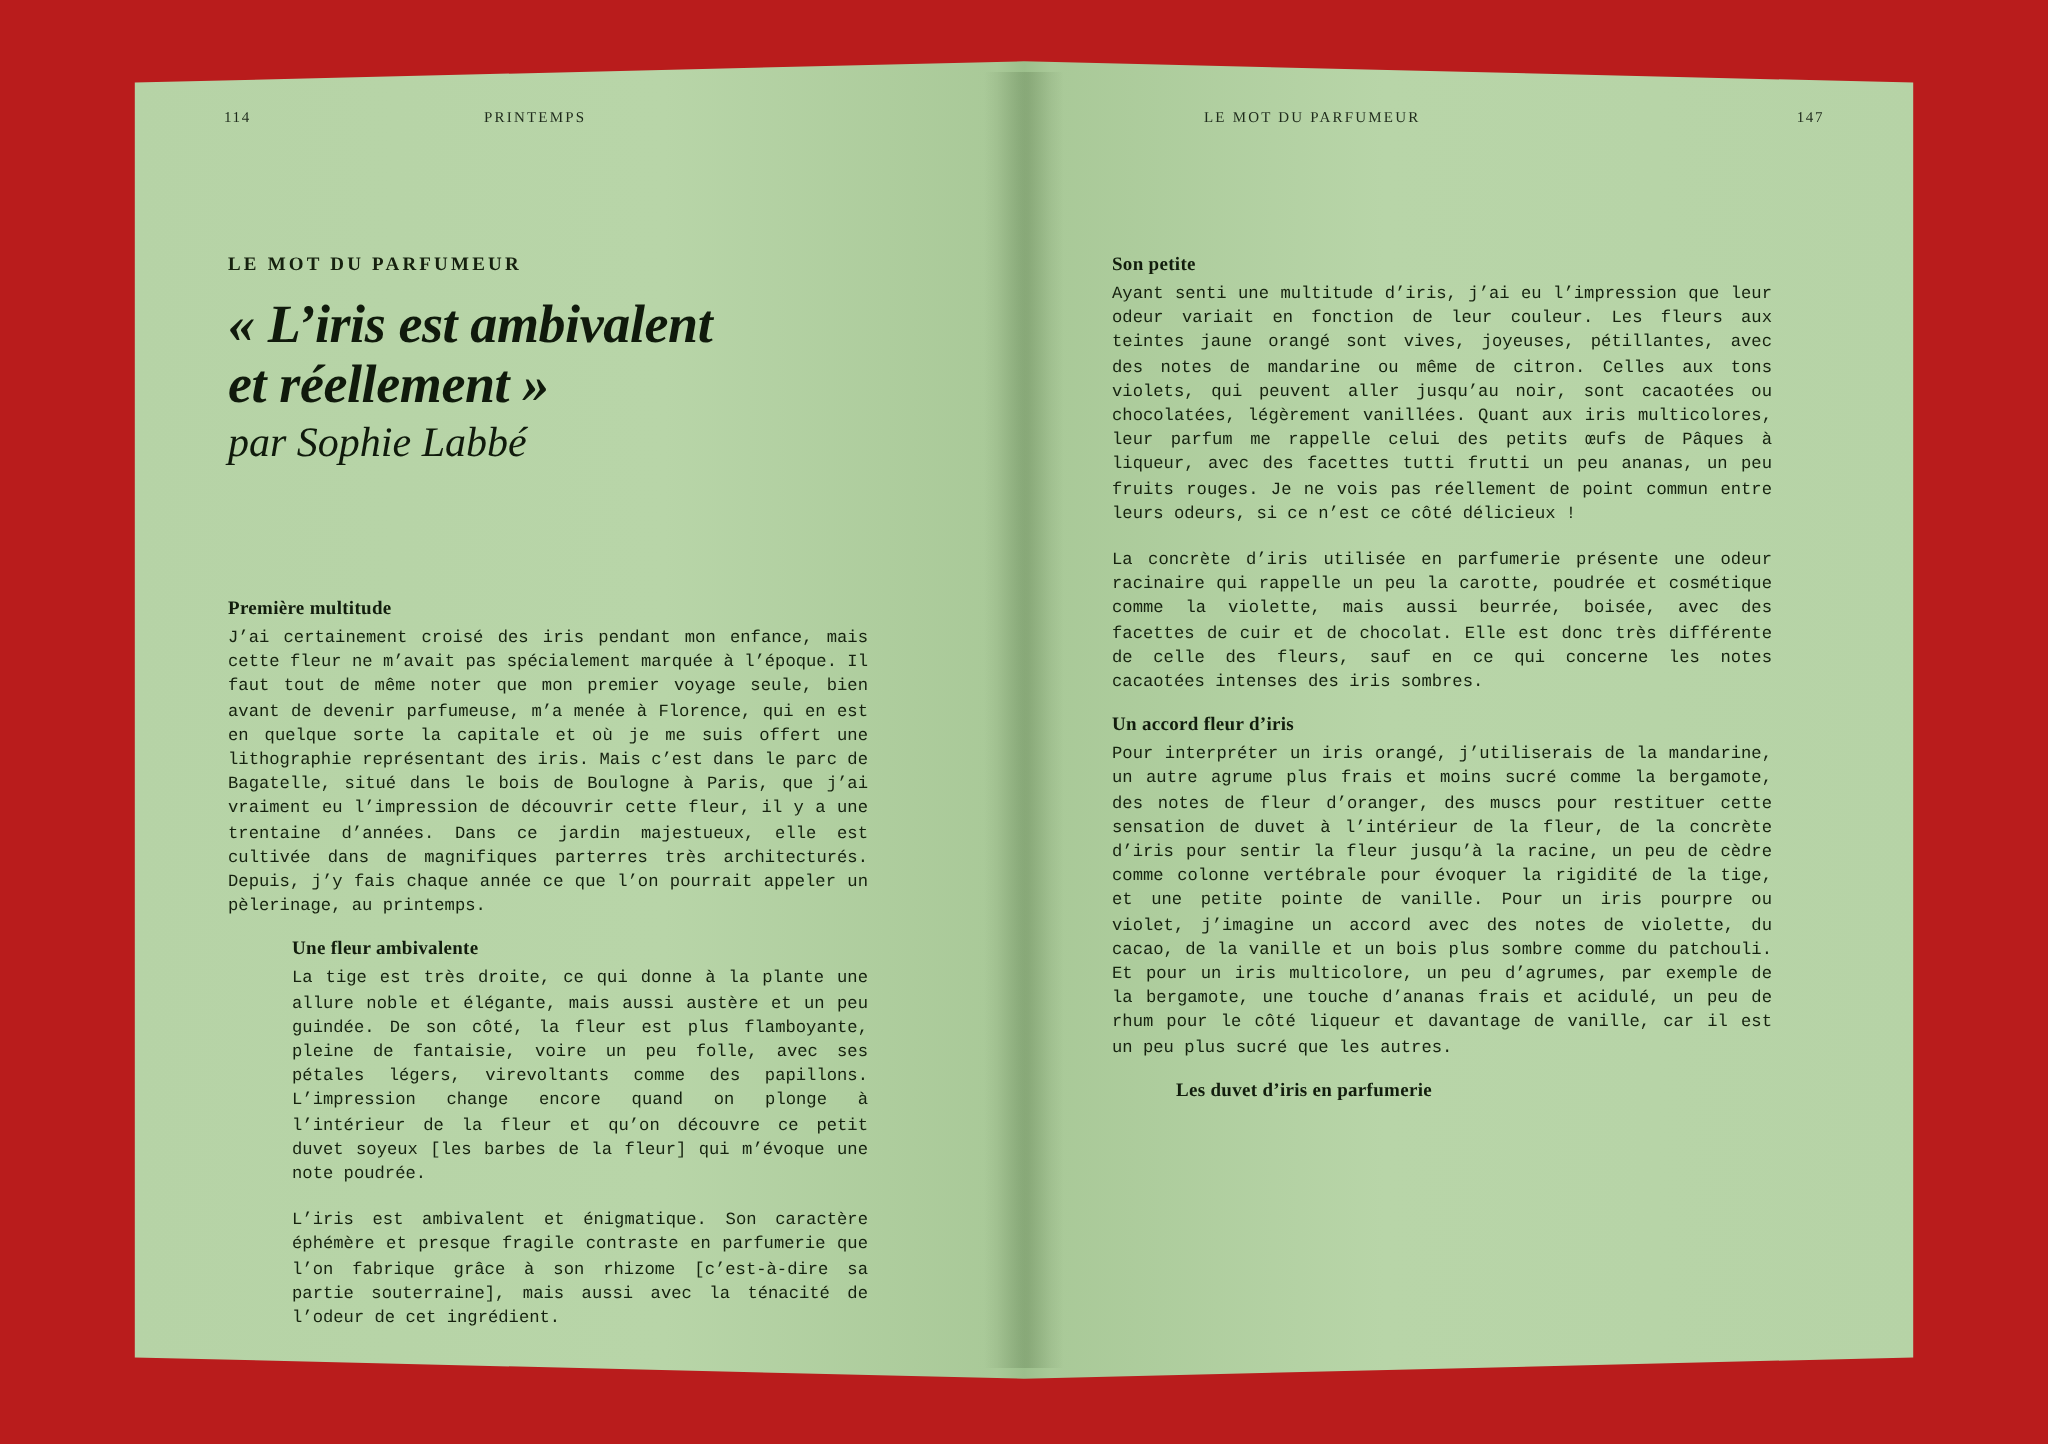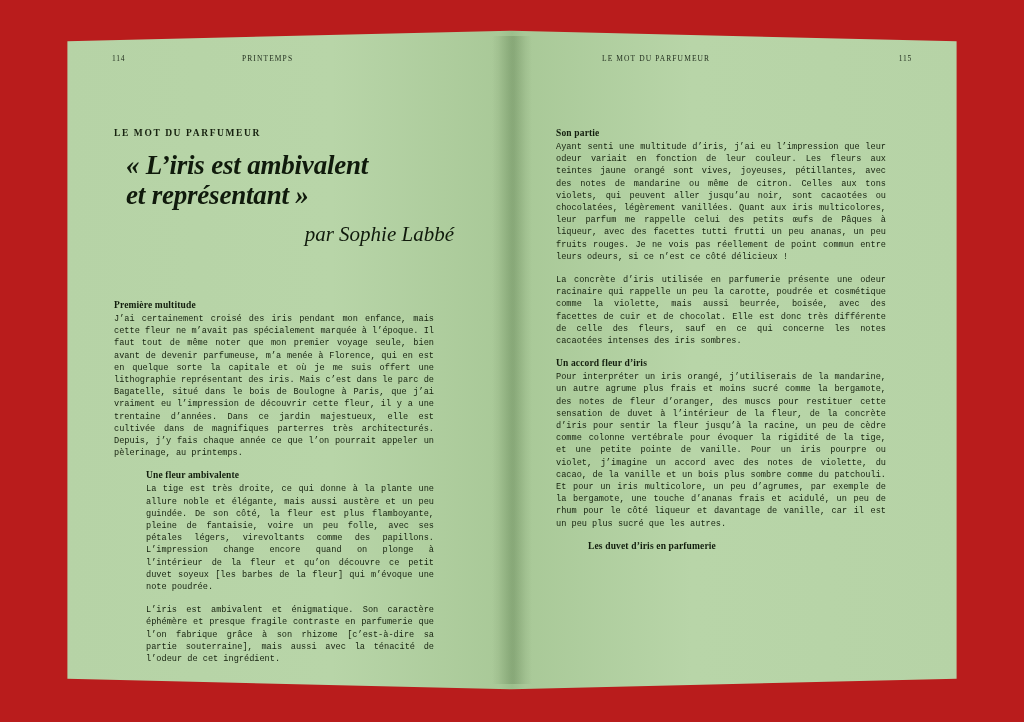--- a/index.html
+++ b/index.html
@@ -100,32 +100,31 @@
     margin: 0 0 9px 0;
     font-weight: 700;
   }
   .headline {
     font-family: "Liberation Serif", serif;
     font-style: italic;
     font-weight: 700;
     font-size: 27px;
     line-height: 1.12;
     color: #101a0c;
-    margin: 12px;
+    margin: 0;
     letter-spacing: -0.2px;
   }
   .byline {
     font-family: "Liberation Serif", serif;
     font-style: italic;
     font-weight: 400;
     font-size: 21px;
     line-height: 1.2;
     color: #101a0c;
     margin: 2px 0 0 0;
-    text-align: right;
   }
 
   .title-block {
     position: absolute;
     left: 52px;
     top: 100px;
     width: 340px;
   }
 
   .body-col-left {
@@ -169,45 +168,45 @@
   <div class="book">
 
     <div class="page page-left">
       <div class="folio folio-left">114</div>
       <div class="running running-left">PRINTEMPS</div>
 
       <div class="title-block">
         <div class="kicker">LE MOT DU PARFUMEUR</div>
         <h1 class="headline">
           <span>« L’iris est ambivalent</span><br>
-          <span>et représentant »</span>
+          <span>et réellement »</span>
         </h1>
         <div class="byline">par Sophie Labbé</div>
       </div>
 
       <div class="body-col-left">
         <div class="sec">
           <h3 class="sub">Première multitude</h3>
           <p class="para">J’ai certainement croisé des iris pendant mon enfance, mais cette fleur ne m’avait pas spécialement marquée à l’époque. Il faut tout de même noter que mon premier voyage seule, bien avant de devenir parfumeuse, m’a menée à Florence, qui en est en quelque sorte la capitale et où je me suis offert une lithographie représentant des iris. Mais c’est dans le parc de Bagatelle, situé dans le bois de Boulogne à Paris, que j’ai vraiment eu l’impression de découvrir cette fleur, il y a une trentaine d’années. Dans ce jardin majestueux, elle est cultivée dans de magnifiques parterres très architecturés. Depuis, j’y fais chaque année ce que l’on pourrait appeler un pèlerinage, au printemps.</p>
         </div>
         <div class="sec">
           <h3 class="sub">Une fleur ambivalente</h3>
           <p class="para">La tige est très droite, ce qui donne à la plante une allure noble et élégante, mais aussi austère et un peu guindée. De son côté, la fleur est plus flamboyante, pleine de fantaisie, voire un peu folle, avec ses pétales légers, virevoltants comme des papillons. L’impression change encore quand on plonge à l’intérieur de la fleur et qu’on découvre ce petit duvet soyeux [les barbes de la fleur] qui m’évoque une note poudrée.</p>
           <p class="para">L’iris est ambivalent et énigmatique. Son caractère éphémère et presque fragile contraste en parfumerie que l’on fabrique grâce à son rhizome [c’est-à-dire sa partie souterraine], mais aussi avec la ténacité de l’odeur de cet ingrédient.</p>
         </div>
       </div>
     </div>
 
     <div class="page page-right">
       <div class="running running-right" style="left:90px;">LE MOT DU PARFUMEUR</div>
-      <div class="folio folio-right">115</div>
+      <div class="folio folio-right">147</div>
 
       <div class="body-col-right">
         <div class="sec">
-          <h3 class="sub">Son partie</h3>
+          <h3 class="sub">Son petite</h3>
           <p class="para">Ayant senti une multitude d’iris, j’ai eu l’impression que leur odeur variait en fonction de leur couleur. Les fleurs aux teintes jaune orangé sont vives, joyeuses, pétillantes, avec des notes de mandarine ou même de citron. Celles aux tons violets, qui peuvent aller jusqu’au noir, sont cacaotées ou chocolatées, légèrement vanillées. Quant aux iris multicolores, leur parfum me rappelle celui des petits œufs de Pâques à liqueur, avec des facettes tutti frutti un peu ananas, un peu fruits rouges. Je ne vois pas réellement de point commun entre leurs odeurs, si ce n’est ce côté délicieux !</p>
         </div>
         <div class="sec">
           <p class="para">La concrète d’iris utilisée en parfumerie présente une odeur racinaire qui rappelle un peu la carotte, poudrée et cosmétique comme la violette, mais aussi beurrée, boisée, avec des facettes de cuir et de chocolat. Elle est donc très différente de celle des fleurs, sauf en ce qui concerne les notes cacaotées intenses des iris sombres.</p>
         </div>
         <div class="sec">
           <h3 class="sub">Un accord fleur d’iris</h3>
           <p class="para">Pour interpréter un iris orangé, j’utiliserais de la mandarine, un autre agrume plus frais et moins sucré comme la bergamote, des notes de fleur d’oranger, des muscs pour restituer cette sensation de duvet à l’intérieur de la fleur, de la concrète d’iris pour sentir la fleur jusqu’à la racine, un peu de cèdre comme colonne vertébrale pour évoquer la rigidité de la tige, et une petite pointe de vanille. Pour un iris pourpre ou violet, j’imagine un accord avec des notes de violette, du cacao, de la vanille et un bois plus sombre comme du patchouli. Et pour un iris multicolore, un peu d’agrumes, par exemple de la bergamote, une touche d’ananas frais et acidulé, un peu de rhum pour le côté liqueur et davantage de vanille, car il est un peu plus sucré que les autres.</p>
         </div>
         <div class="sec">

